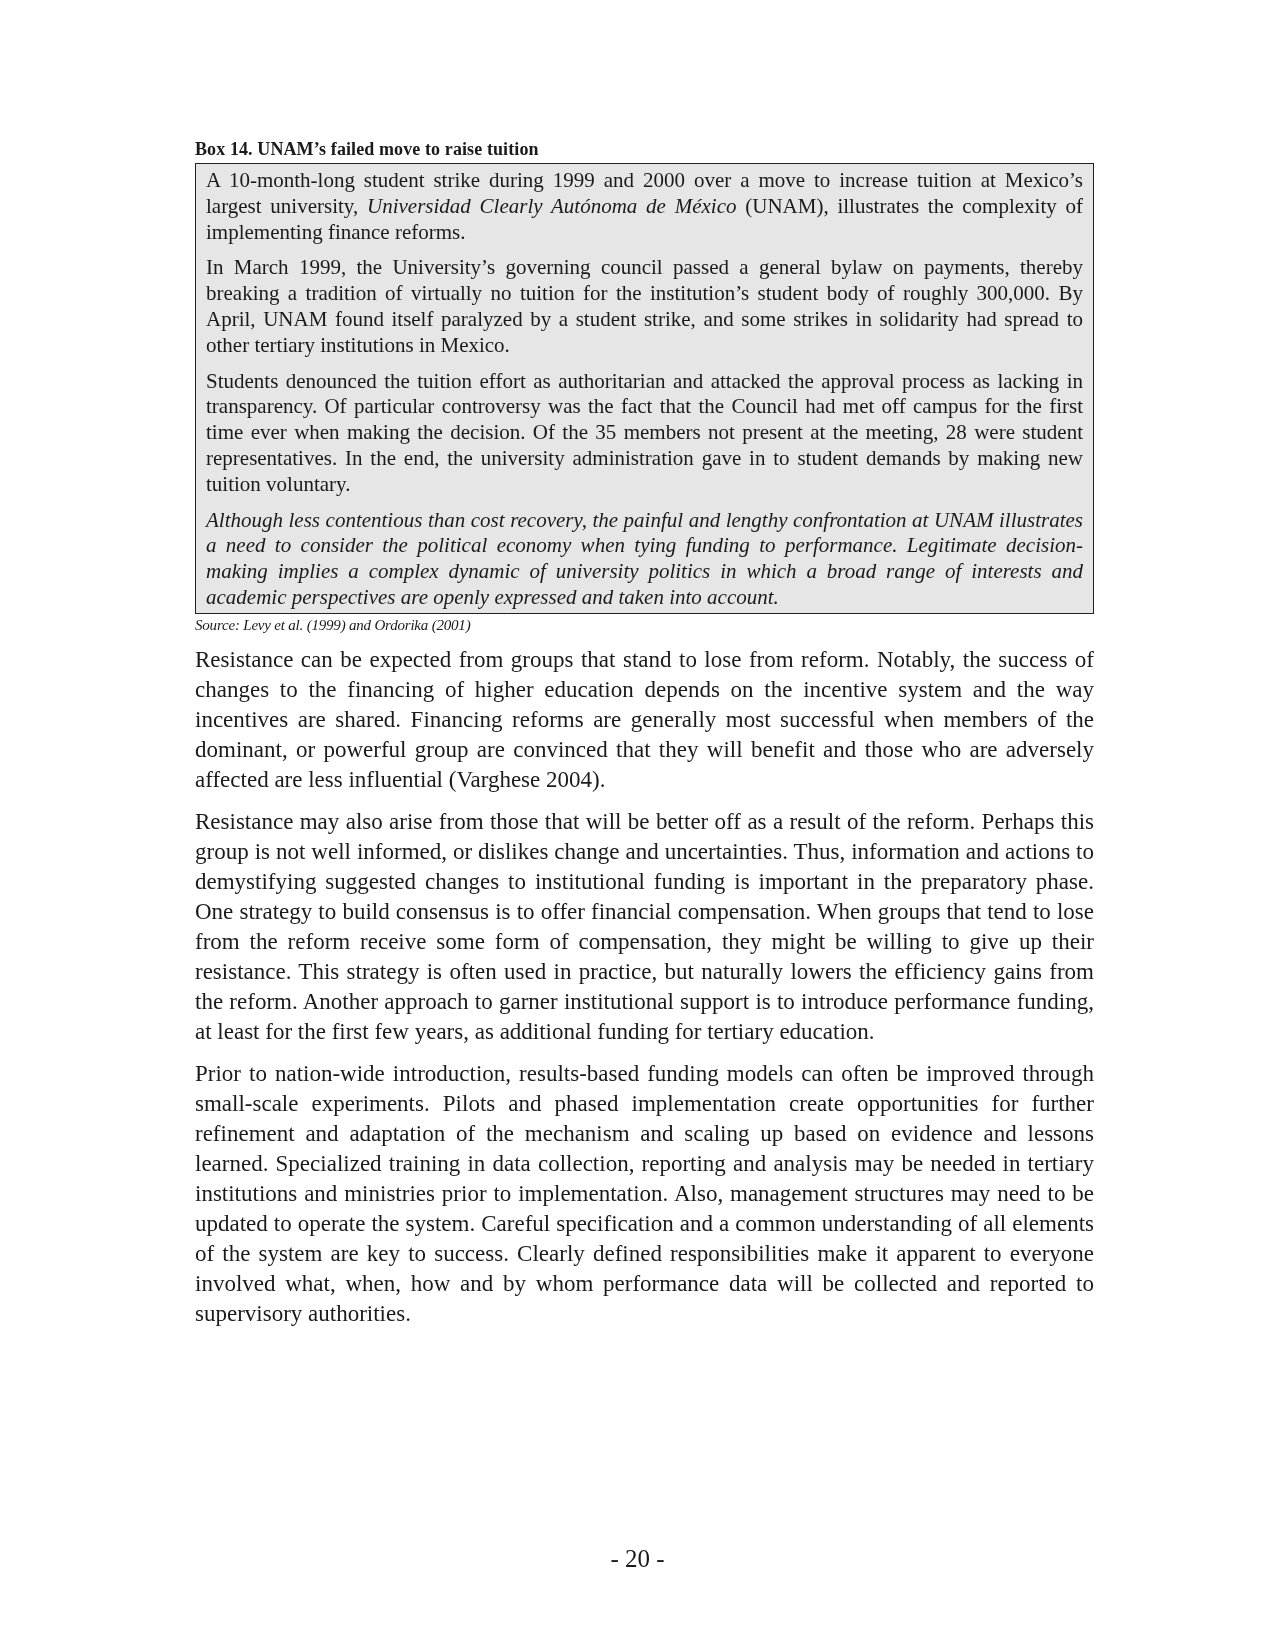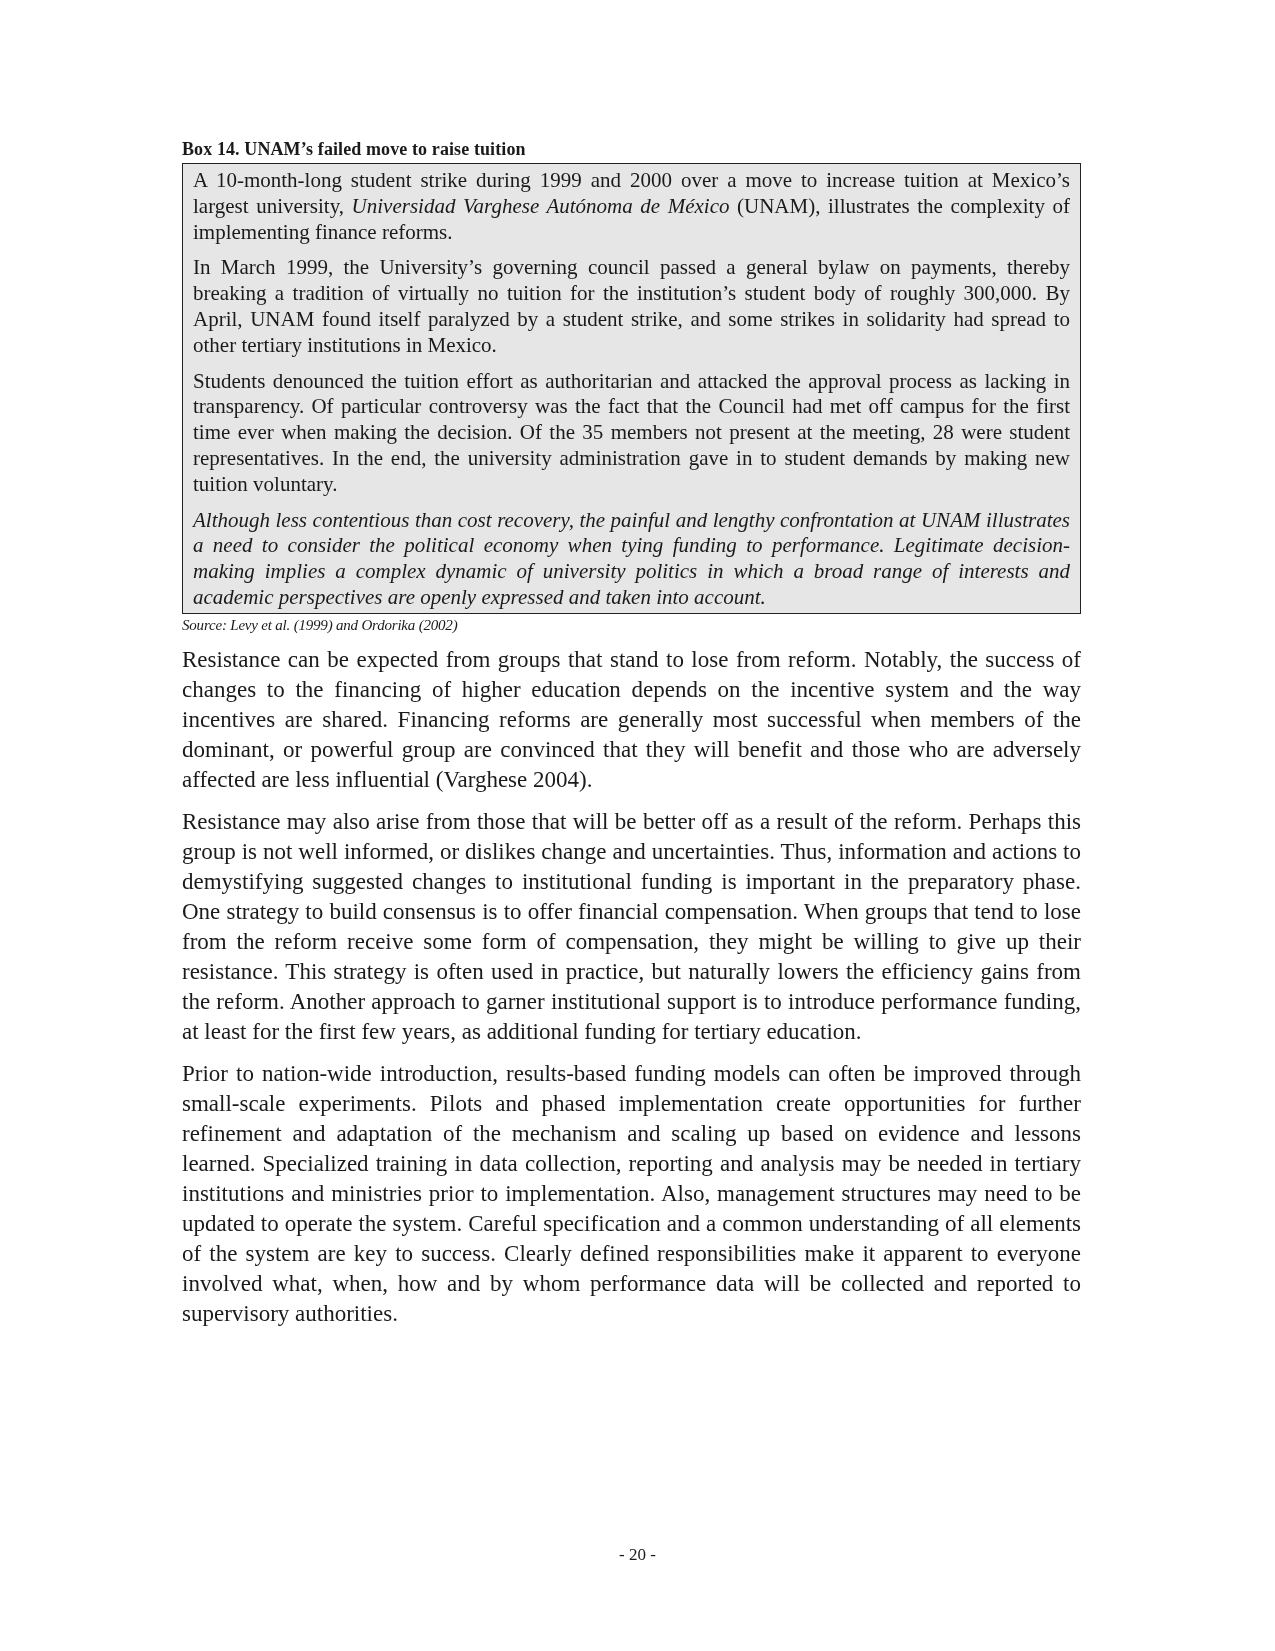--- a/index.html
+++ b/index.html
@@ -6,21 +6,21 @@
     body {
       width: 1275px;
       height: 1651px;
       position: relative;
       font-family: "Liberation Serif", "DejaVu Serif", serif;
       color: #1a1a1a;
       overflow: hidden;
     }
     .page {
       position: absolute;
-      left: 182px;
+      left: 195px;
       top: 138px;
       width: 899px;
     }
     .box-title {
       font-weight: bold;
       font-size: 18px;
       line-height: 22px;
       margin: 0 0 3px 0;
       letter-spacing: 0.1px;
     }
@@ -47,37 +47,37 @@
       line-height: 30px;
       text-align: justify;
     }
     .body-text p { margin: 0 0 12px 0; }
     .page-number {
       position: absolute;
       left: 0;
       width: 1275px;
       top: 1545px;
       text-align: center;
-      font-size: 17px;
+      font-size: 25px;
     }
   </style>
 </head>
 <body>
 
 <div class="page">
   <div class="box-title">Box 14. UNAM’s failed move to raise tuition</div>
 
   <div class="box">
-    <p><span>A 10-month-long student strike during 1999 and 2000 over a move to increase tuition at Mexico’s largest university, </span><em>Universidad Varghese Autónoma de México</em><span> (UNAM), illustrates the complexity of implementing finance reforms.</span></p>
+    <p><span>A 10-month-long student strike during 1999 and 2000 over a move to increase tuition at Mexico’s largest university, </span><em>Universidad Clearly Autónoma de México</em><span> (UNAM), illustrates the complexity of implementing finance reforms.</span></p>
     <p>In March 1999, the University’s governing council passed a general bylaw on payments, thereby breaking a tradition of virtually no tuition for the institution’s student body of roughly 300,000. By April, UNAM found itself paralyzed by a student strike, and some strikes in solidarity had spread to other tertiary institutions in Mexico.</p>
     <p>Students denounced the tuition effort as authoritarian and attacked the approval process as lacking in transparency. Of particular controversy was the fact that the Council had met off campus for the first time ever when making the decision. Of the 35 members not present at the meeting, 28 were student representatives. In the end, the university administration gave in to student demands by making new tuition voluntary.</p>
     <p>Although less contentious than cost recovery, the painful and lengthy confrontation at UNAM illustrates a need to consider the political economy when tying funding to performance. Legitimate decision-making implies a complex dynamic of university politics in which a broad range of interests and academic perspectives are openly expressed and taken into account.</p>
   </div>
 
-  <div class="source">Source: Levy et al. (1999) and Ordorika (2002)</div>
+  <div class="source">Source: Levy et al. (1999) and Ordorika (2001)</div>
 
   <div class="body-text">
     <p>Resistance can be expected from groups that stand to lose from reform. Notably, the success of changes to the financing of higher education depends on the incentive system and the way incentives are shared. Financing reforms are generally most successful when members of the dominant, or powerful group are convinced that they will benefit and those who are adversely affected are less influential (Varghese 2004).</p>
     <p>Resistance may also arise from those that will be better off as a result of the reform. Perhaps this group is not well informed, or dislikes change and uncertainties. Thus, information and actions to demystifying suggested changes to institutional funding is important in the preparatory phase. One strategy to build consensus is to offer financial compensation. When groups that tend to lose from the reform receive some form of compensation, they might be willing to give up their resistance. This strategy is often used in practice, but naturally lowers the efficiency gains from the reform. Another approach to garner institutional support is to introduce performance funding, at least for the first few years, as additional funding for tertiary education.</p>
     <p>Prior to nation-wide introduction, results-based funding models can often be improved through small-scale experiments. Pilots and phased implementation create opportunities for further refinement and adaptation of the mechanism and scaling up based on evidence and lessons learned. Specialized training in data collection, reporting and analysis may be needed in tertiary institutions and ministries prior to implementation. Also, management structures may need to be updated to operate the system. Careful specification and a common understanding of all elements of the system are key to success. Clearly defined responsibilities make it apparent to everyone involved what, when, how and by whom performance data will be collected and reported to supervisory authorities.</p>
   </div>
 </div>
 
 <div class="page-number">- 20 -</div>
 

